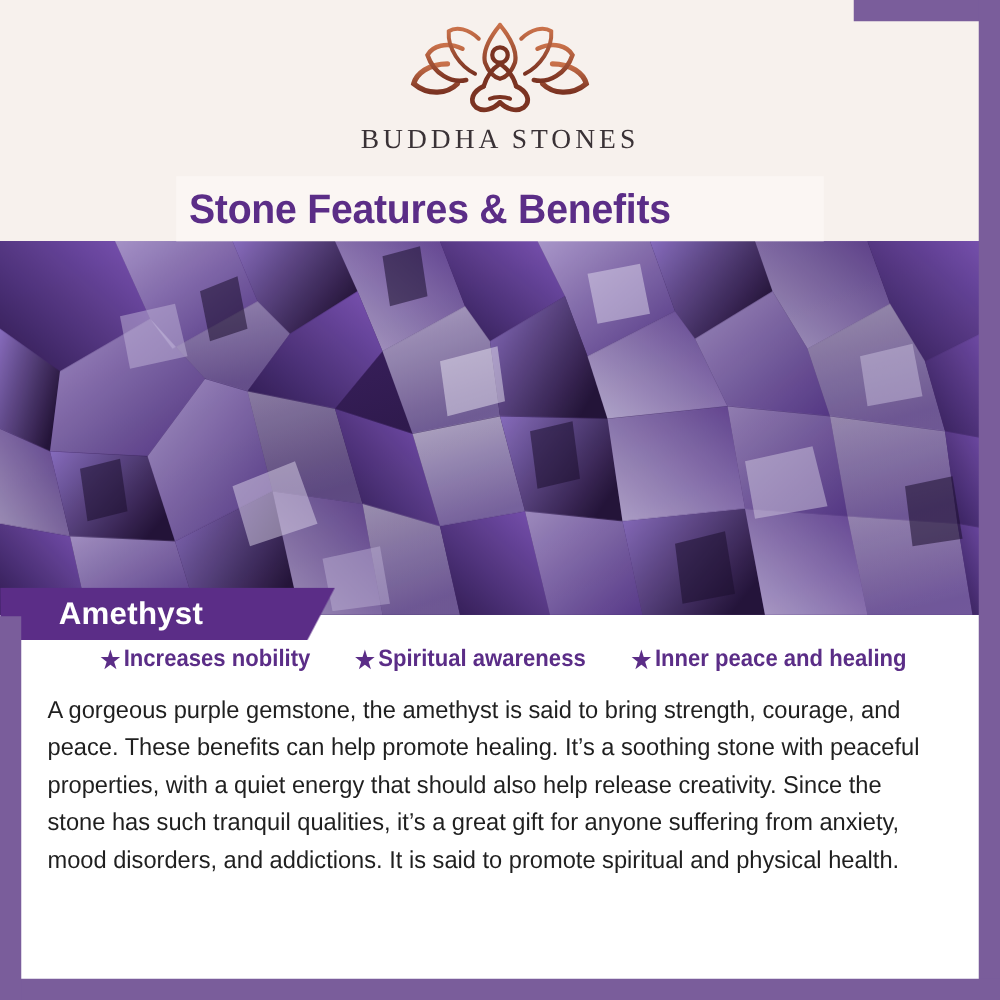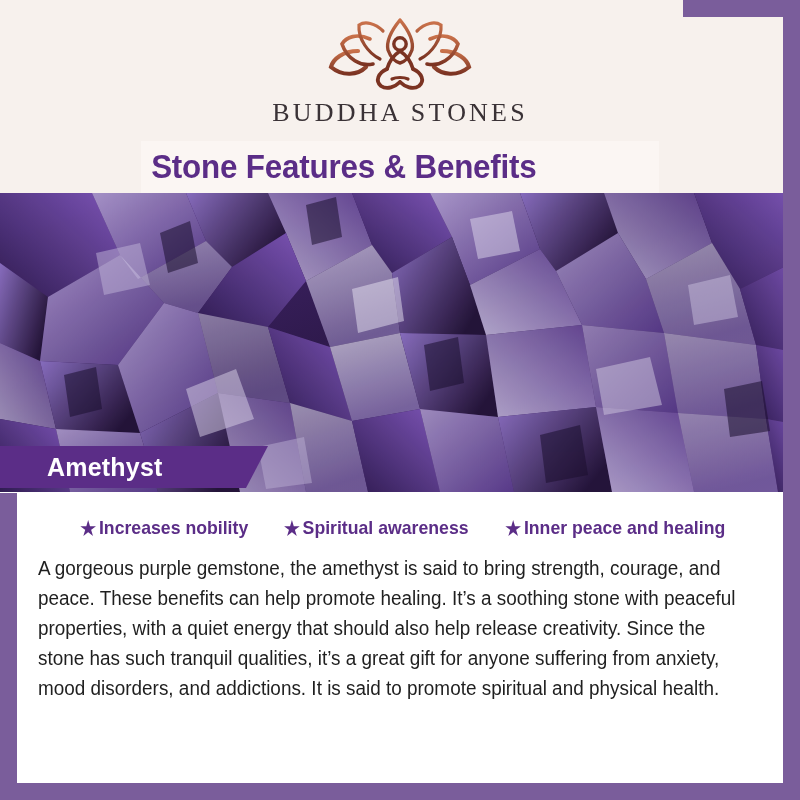--- a/index.html
+++ b/index.html
@@ -48,21 +48,21 @@
     z-index: 20;
   }
   #logo-mark {
     margin-top: 17px;
     width: 150px;
     height: 78px;
   }
   #logo-wordmark {
     margin-top: 3px;
     font-family: "Liberation Serif", serif;
-    font-size: 26px;
+    font-size: 22px;
     letter-spacing: 3.2px;
     color: #3a3236;
     text-align: left;
   }
 
   
   #title-band {
     position: absolute;
     top: 141px; left: 141px;
     width: 518px;
@@ -89,21 +89,21 @@
     height: 299px;
     overflow: hidden;
     z-index: 10;
     background: #3a1f63;
   }
   #photo-band svg { display: block; width: 800px; height: 299px; }
 
   
   #stone-banner {
     position: absolute;
-    top: 446px; left: 0;
+    top: 470px; left: 0;
     height: 42px;
     width: 268px;
     background: #5b2d87;
     z-index: 30;
     clip-path: polygon(0 0, 100% 0, calc(100% - 22px) 100%, 0 100%);
     display: flex;
     align-items: center;
   }
   #stone-name {
     margin-left: 47px;

